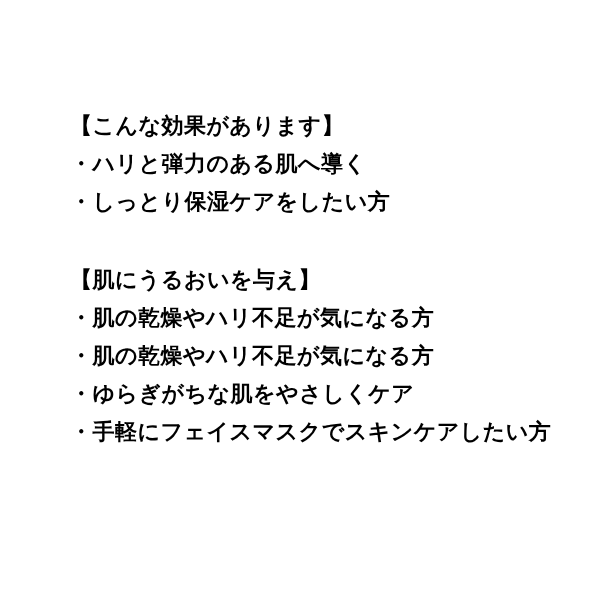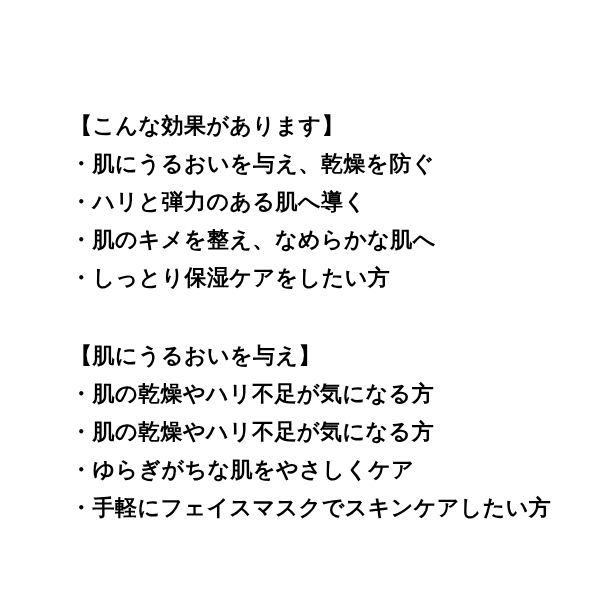--- a/index.html
+++ b/index.html
@@ -48,27 +48,21 @@
   }
 </style>
 </head>
 <body>
 
 <div class="canvas">
 
   <div class="section section-gap">
     <div class="heading">【こんな効果があります】</div>
     <div class="item">
-      <span class="bullet">・</span><span>肌にうるおいを与え、乾燥を防ぐ</span>
-    </div>
-    <div class="item">
       <span class="bullet">・</span><span>ハリと弾力のある肌へ導く</span>
-    </div>
-    <div class="item">
-      <span class="bullet">・</span><span>肌のキメを整え、なめらかな肌へ</span>
     </div>
     <div class="item">
       <span class="bullet">・</span><span>しっとり保湿ケアをしたい方</span>
     </div>
   </div>
 
   <div class="section">
     <div class="heading">【肌にうるおいを与え】</div>
     <div class="item">
       <span class="bullet">・</span><span>肌の乾燥やハリ不足が気になる方</span>

